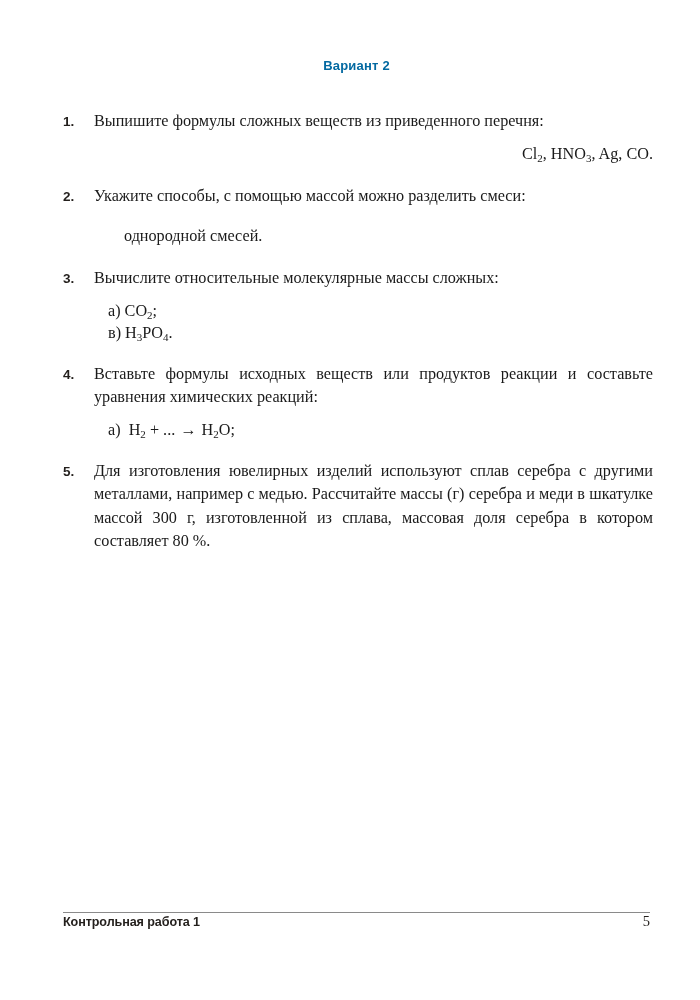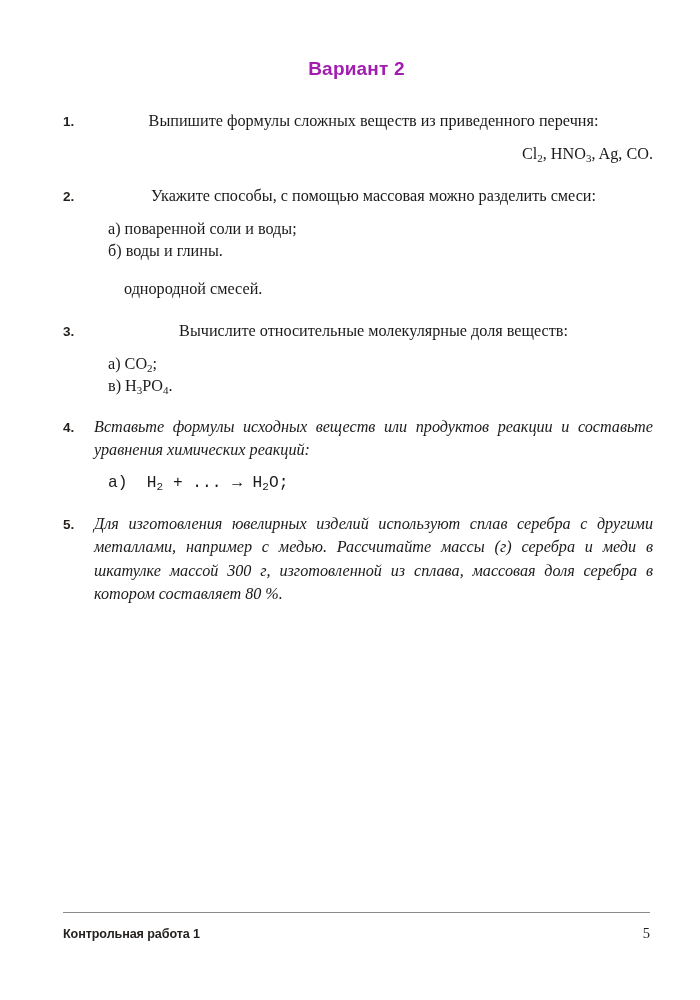--- a/index.html
+++ b/index.html
@@ -25,23 +25,23 @@
 
   
   .doc-title {
     position: absolute;
     left: 63px;
     top: 58px;
     width: 587px;
     text-align: center;
     font-family: "Liberation Sans", "DejaVu Sans", sans-serif;
     font-weight: bold;
-    font-size: 19px;
+    font-size: 13px;
     letter-spacing: 0.2px;
-    color: #a21caf;
+    color: #0369a1;
   }
 
   
   .tasks {
     position: absolute;
     left: 63px;
     top: 110px;
     width: 590px;
   }
   .task {
@@ -59,26 +59,25 @@
     color: #231f1c;
     line-height: 23px;
   }
   .task-body {
     font-size: 16.2px;
     line-height: 23.5px;
     color: #1a1a1a;
   }
   .lead {
     margin: 0;
-    text-align: center;
+    text-align: left;
   }
   .lead.justify {
     text-align: justify;
     text-align-last: left;
-    font-style: italic;
   }
   .subitems {
     margin: 9px 0 0 0;
     padding: 0;
     list-style: none;
   }
   .subitems li {
     margin: 0;
     padding: 0 0 0 14px;
     line-height: 22px;
@@ -100,40 +99,38 @@
   sub {
     font-size: 0.68em;
     vertical-align: -0.27em;
     line-height: 0;
   }
   .arrow {
     padding: 0 1px;
   }
   .eq {
     white-space: nowrap;
-    font-family: Liberation Mono, monospace;
   }
 
   
   .footer {
     position: absolute;
     left: 63px;
     top: 912px;
     width: 587px;
   }
   .footer-rule {
     width: 100%;
     height: 1px;
     background: #8a8a8a;
   }
   .footer-row {
     display: flex;
     justify-content: space-between;
     align-items: baseline;
-    margin-top: 12px;
   }
   .footer-label {
     font-family: "Liberation Sans", "DejaVu Sans", sans-serif;
     font-weight: bold;
     font-size: 12.6px;
     color: #231f1c;
     letter-spacing: -0.1px;
   }
   .footer-page {
     font-family: "Liberation Serif", "DejaVu Serif", serif;
@@ -154,33 +151,29 @@
       <span class="task-num">1.</span>
       <div class="task-body">
         <p class="lead">Выпишите формулы сложных веществ из приведенного перечня:</p>
         <p class="para-after">Cl<sub>2</sub>, HNO<sub>3</sub>, Ag, CO.</p>
       </div>
     </div>
 
     <div class="task">
       <span class="task-num">2.</span>
       <div class="task-body">
-        <p class="lead">Укажите способы, с помощью массовая можно разделить смеси:</p>
-        <ul class="subitems">
-          <li>а) поваренной соли и воды;</li>
-          <li>б) воды и глины.</li>
-        </ul>
+        <p class="lead">Укажите способы, с помощью массой можно разделить смеси:</p>
         <p class="para-tight">однородной смесей.</p>
       </div>
     </div>
 
     <div class="task">
       <span class="task-num">3.</span>
       <div class="task-body">
-        <p class="lead">Вычислите относительные молекулярные доля веществ:</p>
+        <p class="lead">Вычислите относительные молекулярные массы сложных:</p>
         <ul class="subitems">
           <li>а) CO<sub>2</sub>;</li>
           <li>в) H<sub>3</sub>PO<sub>4</sub>.</li>
         </ul>
       </div>
     </div>
 
     <div class="task">
       <span class="task-num">4.</span>
       <div class="task-body">

